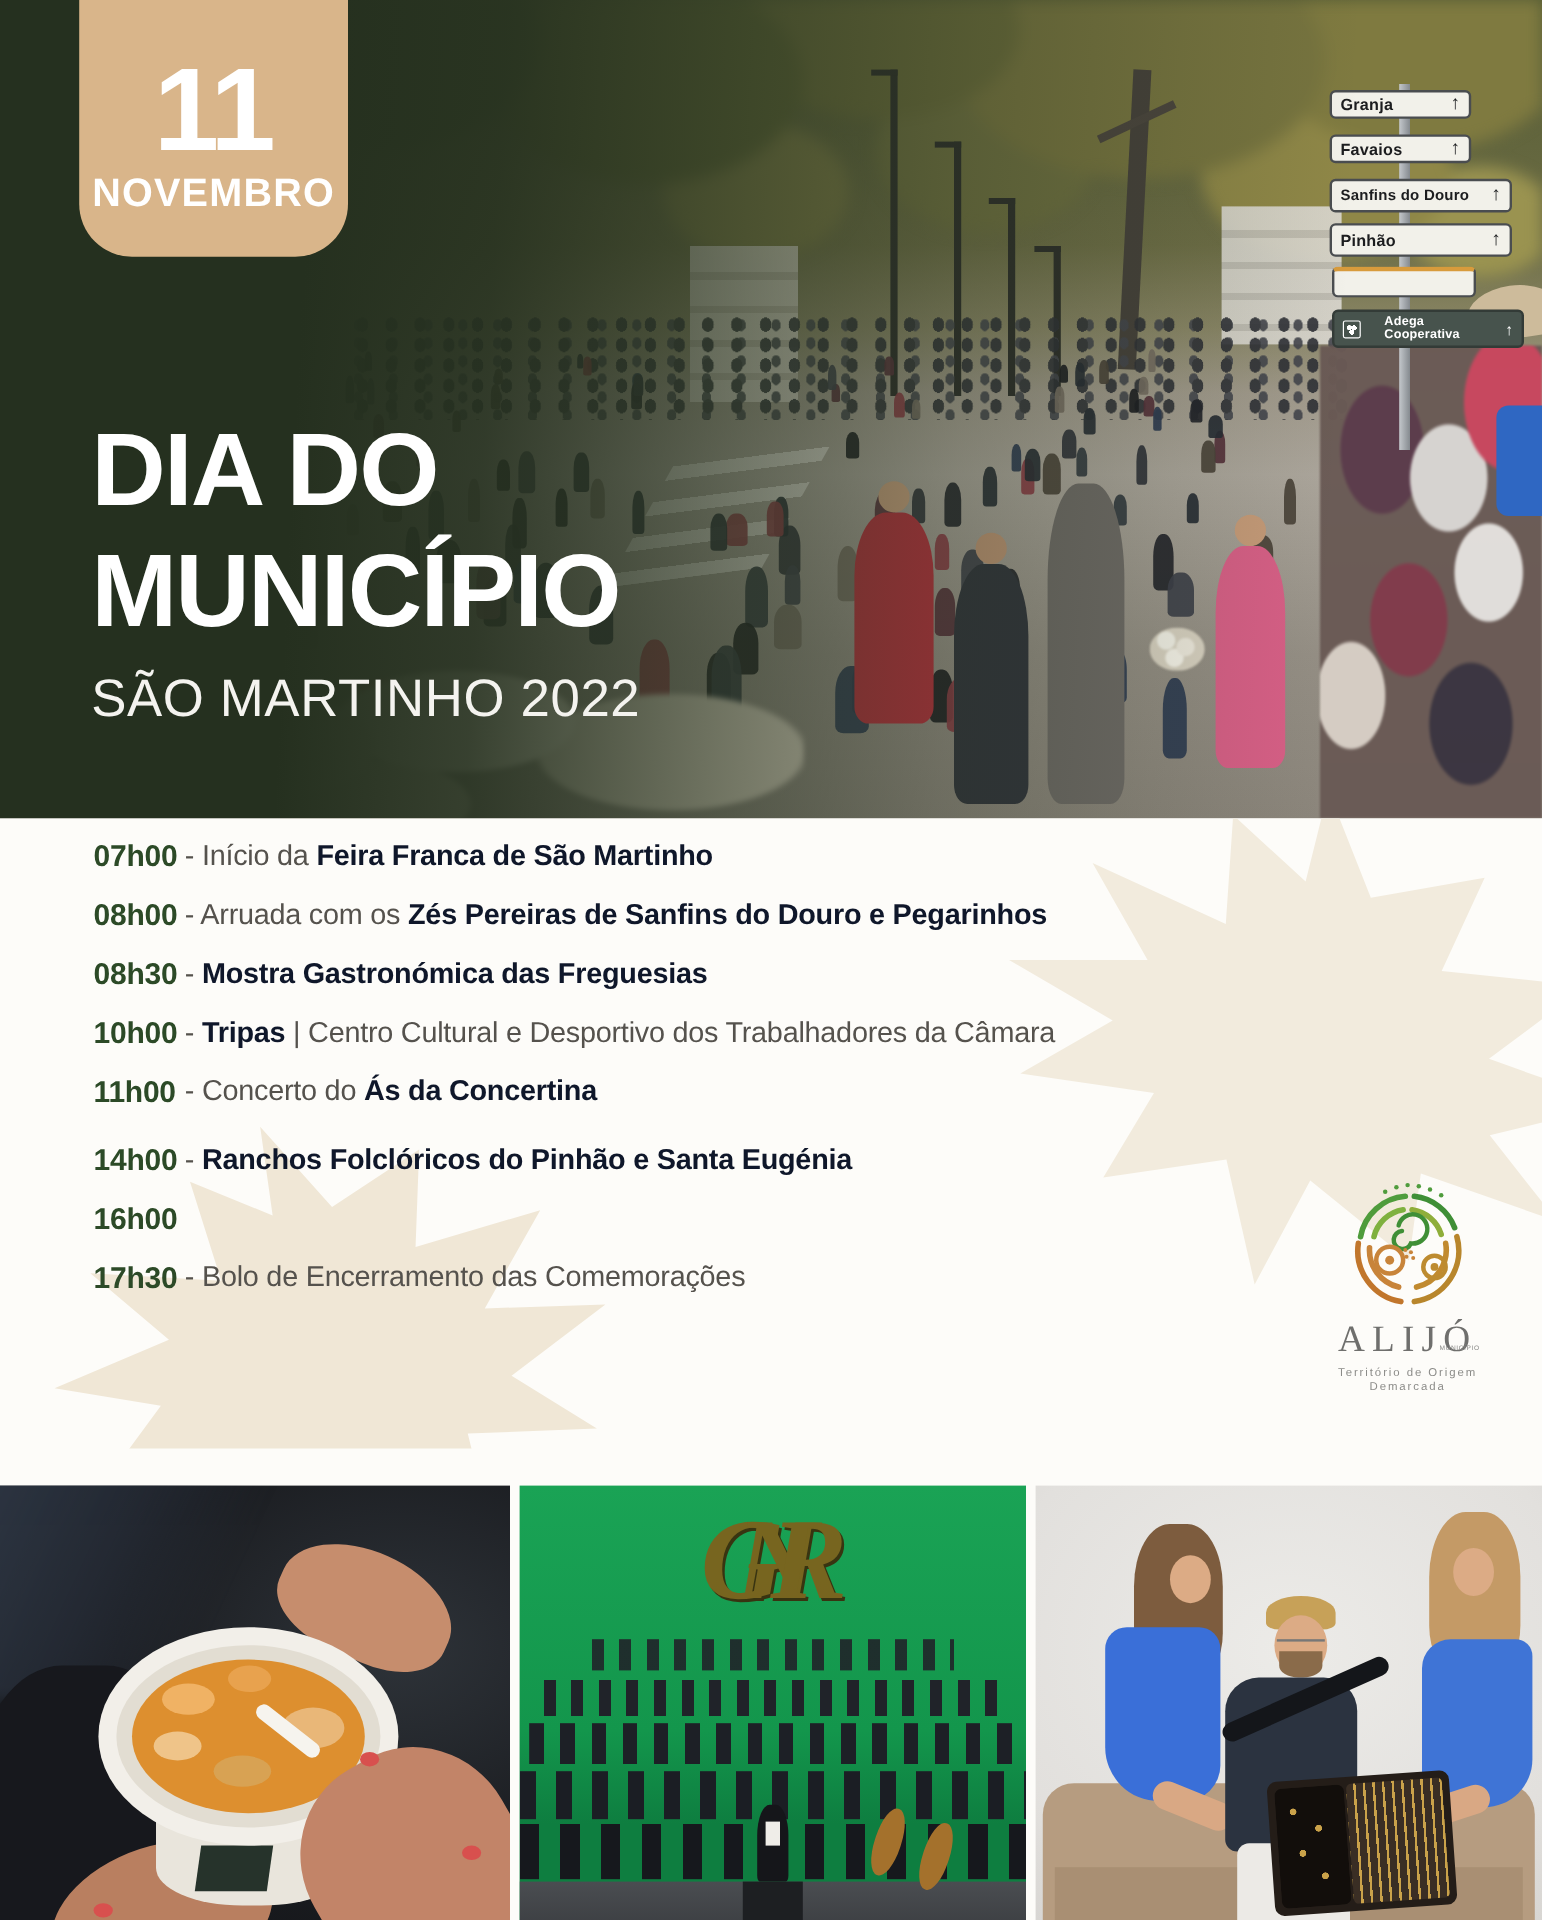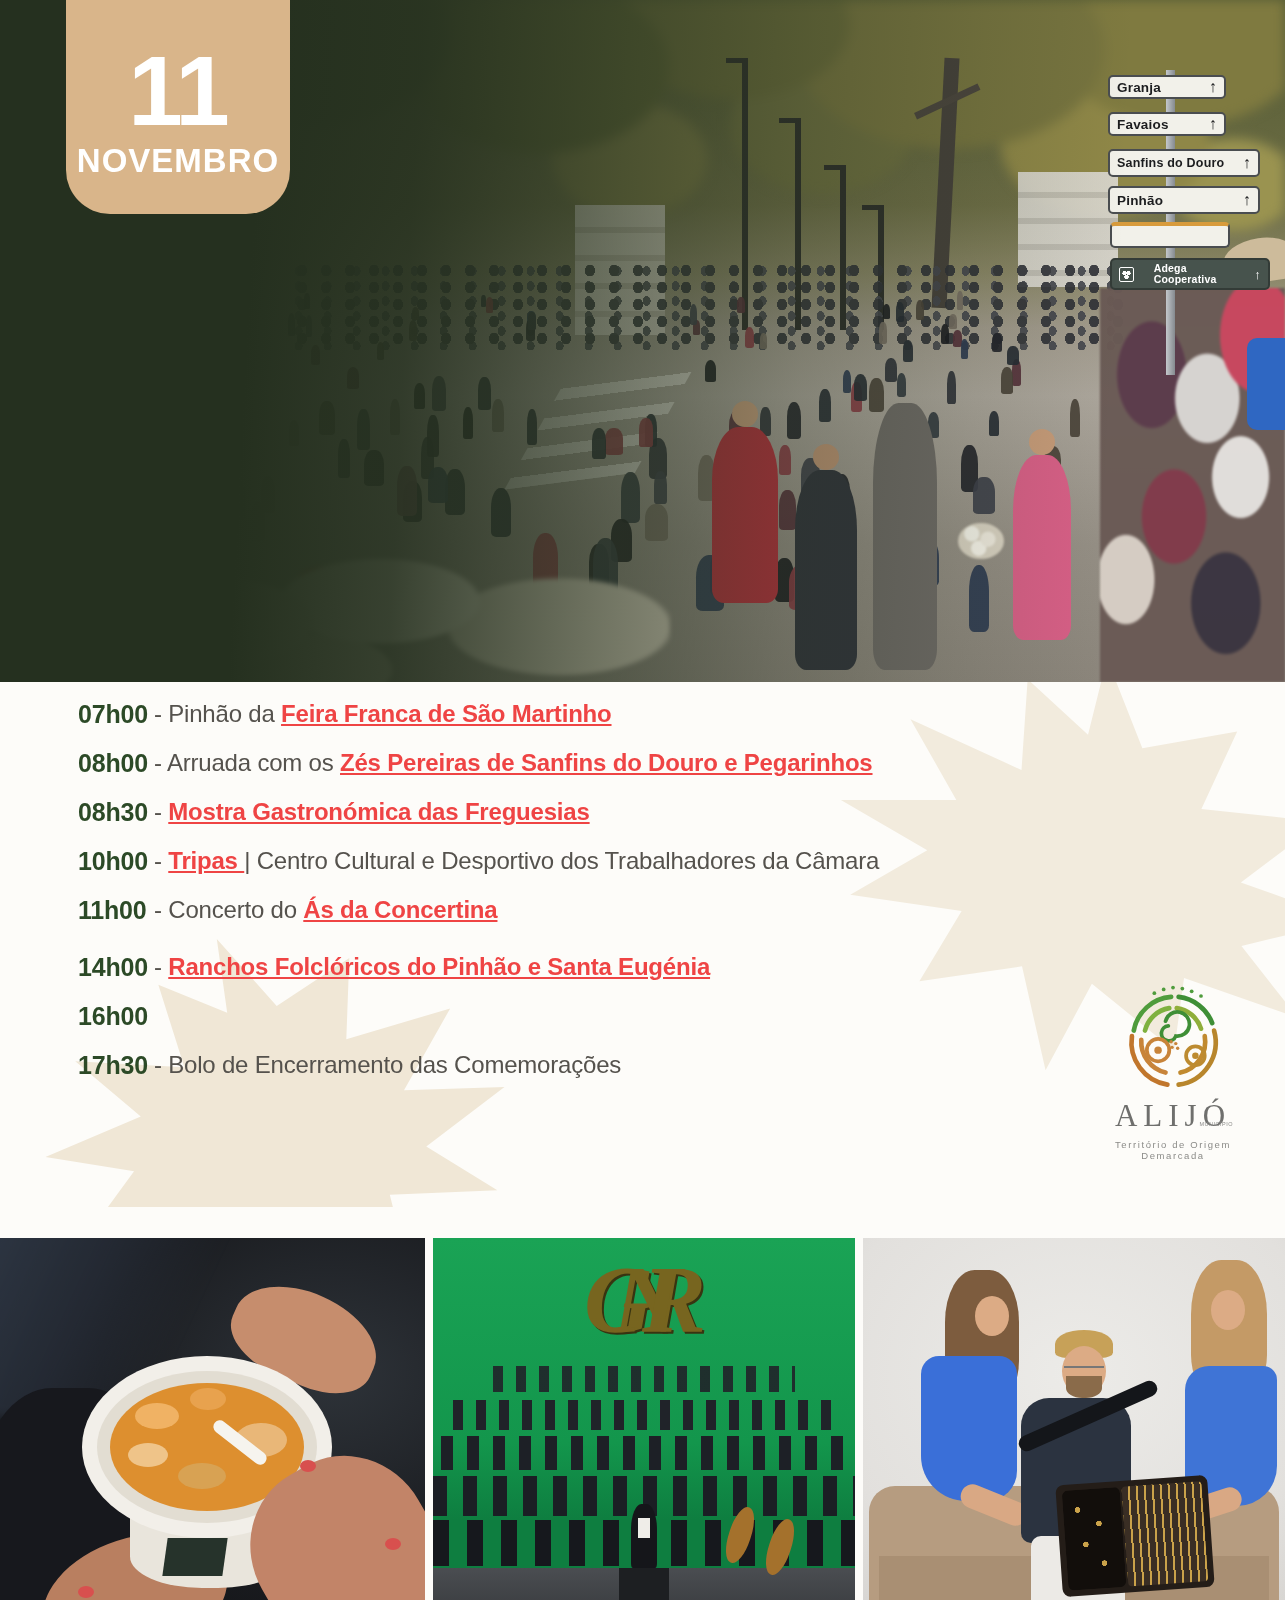--- a/index.html
+++ b/index.html
@@ -113,21 +113,21 @@
   .schedule{position:absolute;left:0;top:682px;width:1285px;height:525px;background:#fdfcf9;overflow:hidden;}
   .leaf{position:absolute;}
   .leaf path{fill:#f2ebdd;}
   .leaf-right{right:-90px;top:-20px;width:560px;height:420px;transform:rotate(14deg);}
   .leaf-left{left:30px;top:250px;width:500px;height:400px;transform:rotate(-8deg);}
   .leaf-left path{fill:#f0e7d6;}
   .schedule-list{position:absolute;left:78px;top:18px;margin:0;padding:0;list-style:none;width:980px;}
   .schedule-item{height:49px;display:flex;font-size:24px;color:#55524d;letter-spacing:-.2px;}
   .schedule-item:nth-child(5){margin-bottom:8px;}
   .schedule-item .time{display:inline-block;width:76px;flex:0 0 76px;font-weight:bold;color:#2c4a27;font-size:25px;}
-  .schedule-item .segs .b{font-weight:bold;color:#ef4444;text-decoration:underline;}
+  .schedule-item .segs .b{font-weight:bold;color:#0f172a;}
   .schedule-item.indent .segs{padding-left:6px;}
 
   .brand{position:absolute;left:1088px;top:300px;width:170px;text-align:center;}
   .brand-mark{width:112px;height:112px;display:block;margin:0 auto;}
   .brand-word{position:relative;display:inline-block;margin-top:4px;font-family:"Liberation Serif",serif;
     font-size:31px;letter-spacing:6px;color:#6f6f6d;}
   .brand-muni{position:absolute;right:-2px;bottom:7px;font-family:"Liberation Sans",sans-serif;
     font-size:5.5px;letter-spacing:.5px;color:#8a8a88;}
   .brand-tagline{margin-top:5px;font-size:9.5px;letter-spacing:1.6px;color:#8b8b88;}
 
@@ -375,34 +375,39 @@
           <span class="arrow">↑</span>
         </div>
       </div>
     <div class="hero-overlay"></div>
 
     <div class="date-badge">
       <div class="date-day">11</div>
       <div class="date-month">NOVEMBRO</div>
     </div>
 
+    <div class="hero-title">
+      <div class="title-line">DIA DO</div>
+      <div class="title-line">MUNICÍPIO</div>
+      <div class="hero-subtitle">SÃO MARTINHO 2022</div>
+    </div>
   </div>
 
   <div class="schedule">
     <svg class="leaf leaf-right" viewBox="0 0 140 150" preserveAspectRatio="none">
       <path d="M60 0 L74 28 L96 14 L92 44 L122 38 L106 66 L134 70 L110 88 L128 108 L98 104 L100 130 L76 114 L70 148 L58 114 L34 128 L40 100 L12 104 L28 82 L4 72 L32 62 L16 38 L46 46 L42 14 L60 28 Z"></path>
     </svg>
     <svg class="leaf leaf-left" viewBox="0 0 140 150" preserveAspectRatio="none">
       <path d="M60 0 L74 28 L96 14 L92 44 L122 38 L106 66 L134 70 L110 88 L128 108 L98 104 L100 130 L76 114 L70 148 L58 114 L34 128 L40 100 L12 104 L28 82 L4 72 L32 62 L16 38 L46 46 L42 14 L60 28 Z"></path>
     </svg>
 
     <ul class="schedule-list">
         <li class="schedule-item">
           <span class="time">07h00</span>
-          <span class="segs"><span>- Pinhão da </span><span class="b">Feira Franca de São Martinho</span></span>
+          <span class="segs"><span>- Início da </span><span class="b">Feira Franca de São Martinho</span></span>
         </li>
         <li class="schedule-item">
           <span class="time">08h00</span>
           <span class="segs"><span>- Arruada com os </span><span class="b">Zés Pereiras de Sanfins do Douro e Pegarinhos</span></span>
         </li>
         <li class="schedule-item">
           <span class="time">08h30</span>
           <span class="segs"><span>- </span><span class="b">Mostra Gastronómica das Freguesias</span></span>
         </li>
         <li class="schedule-item">

